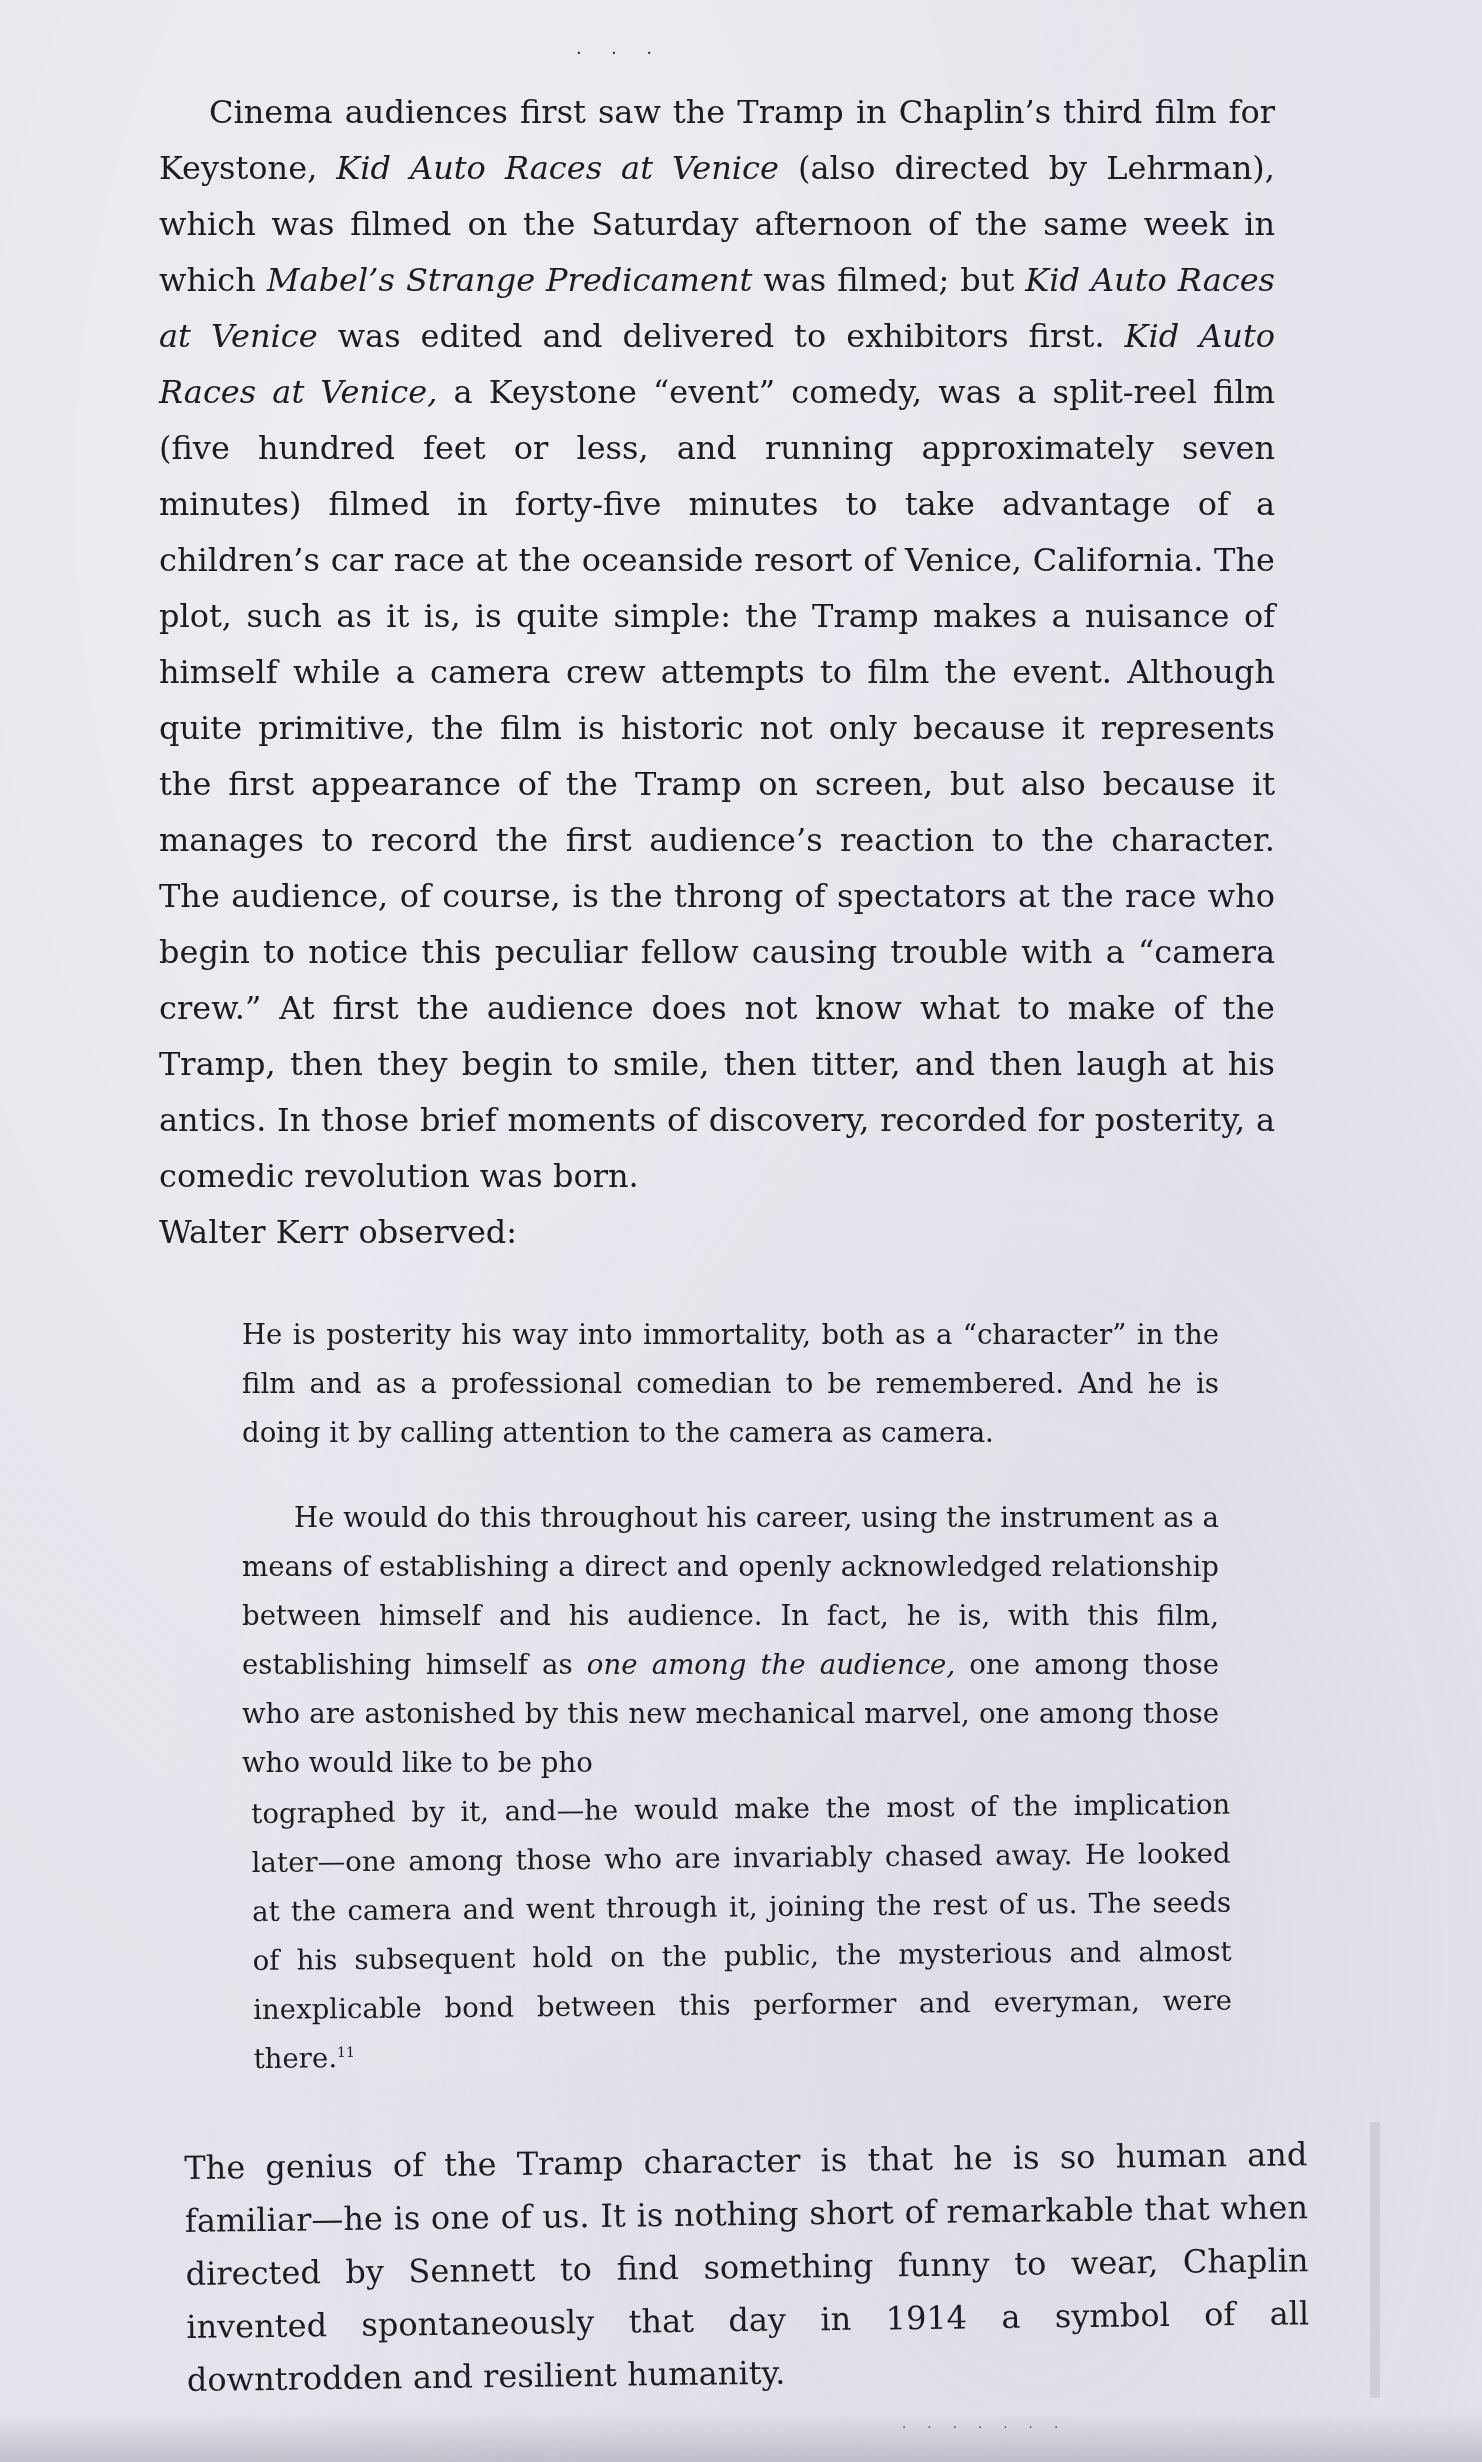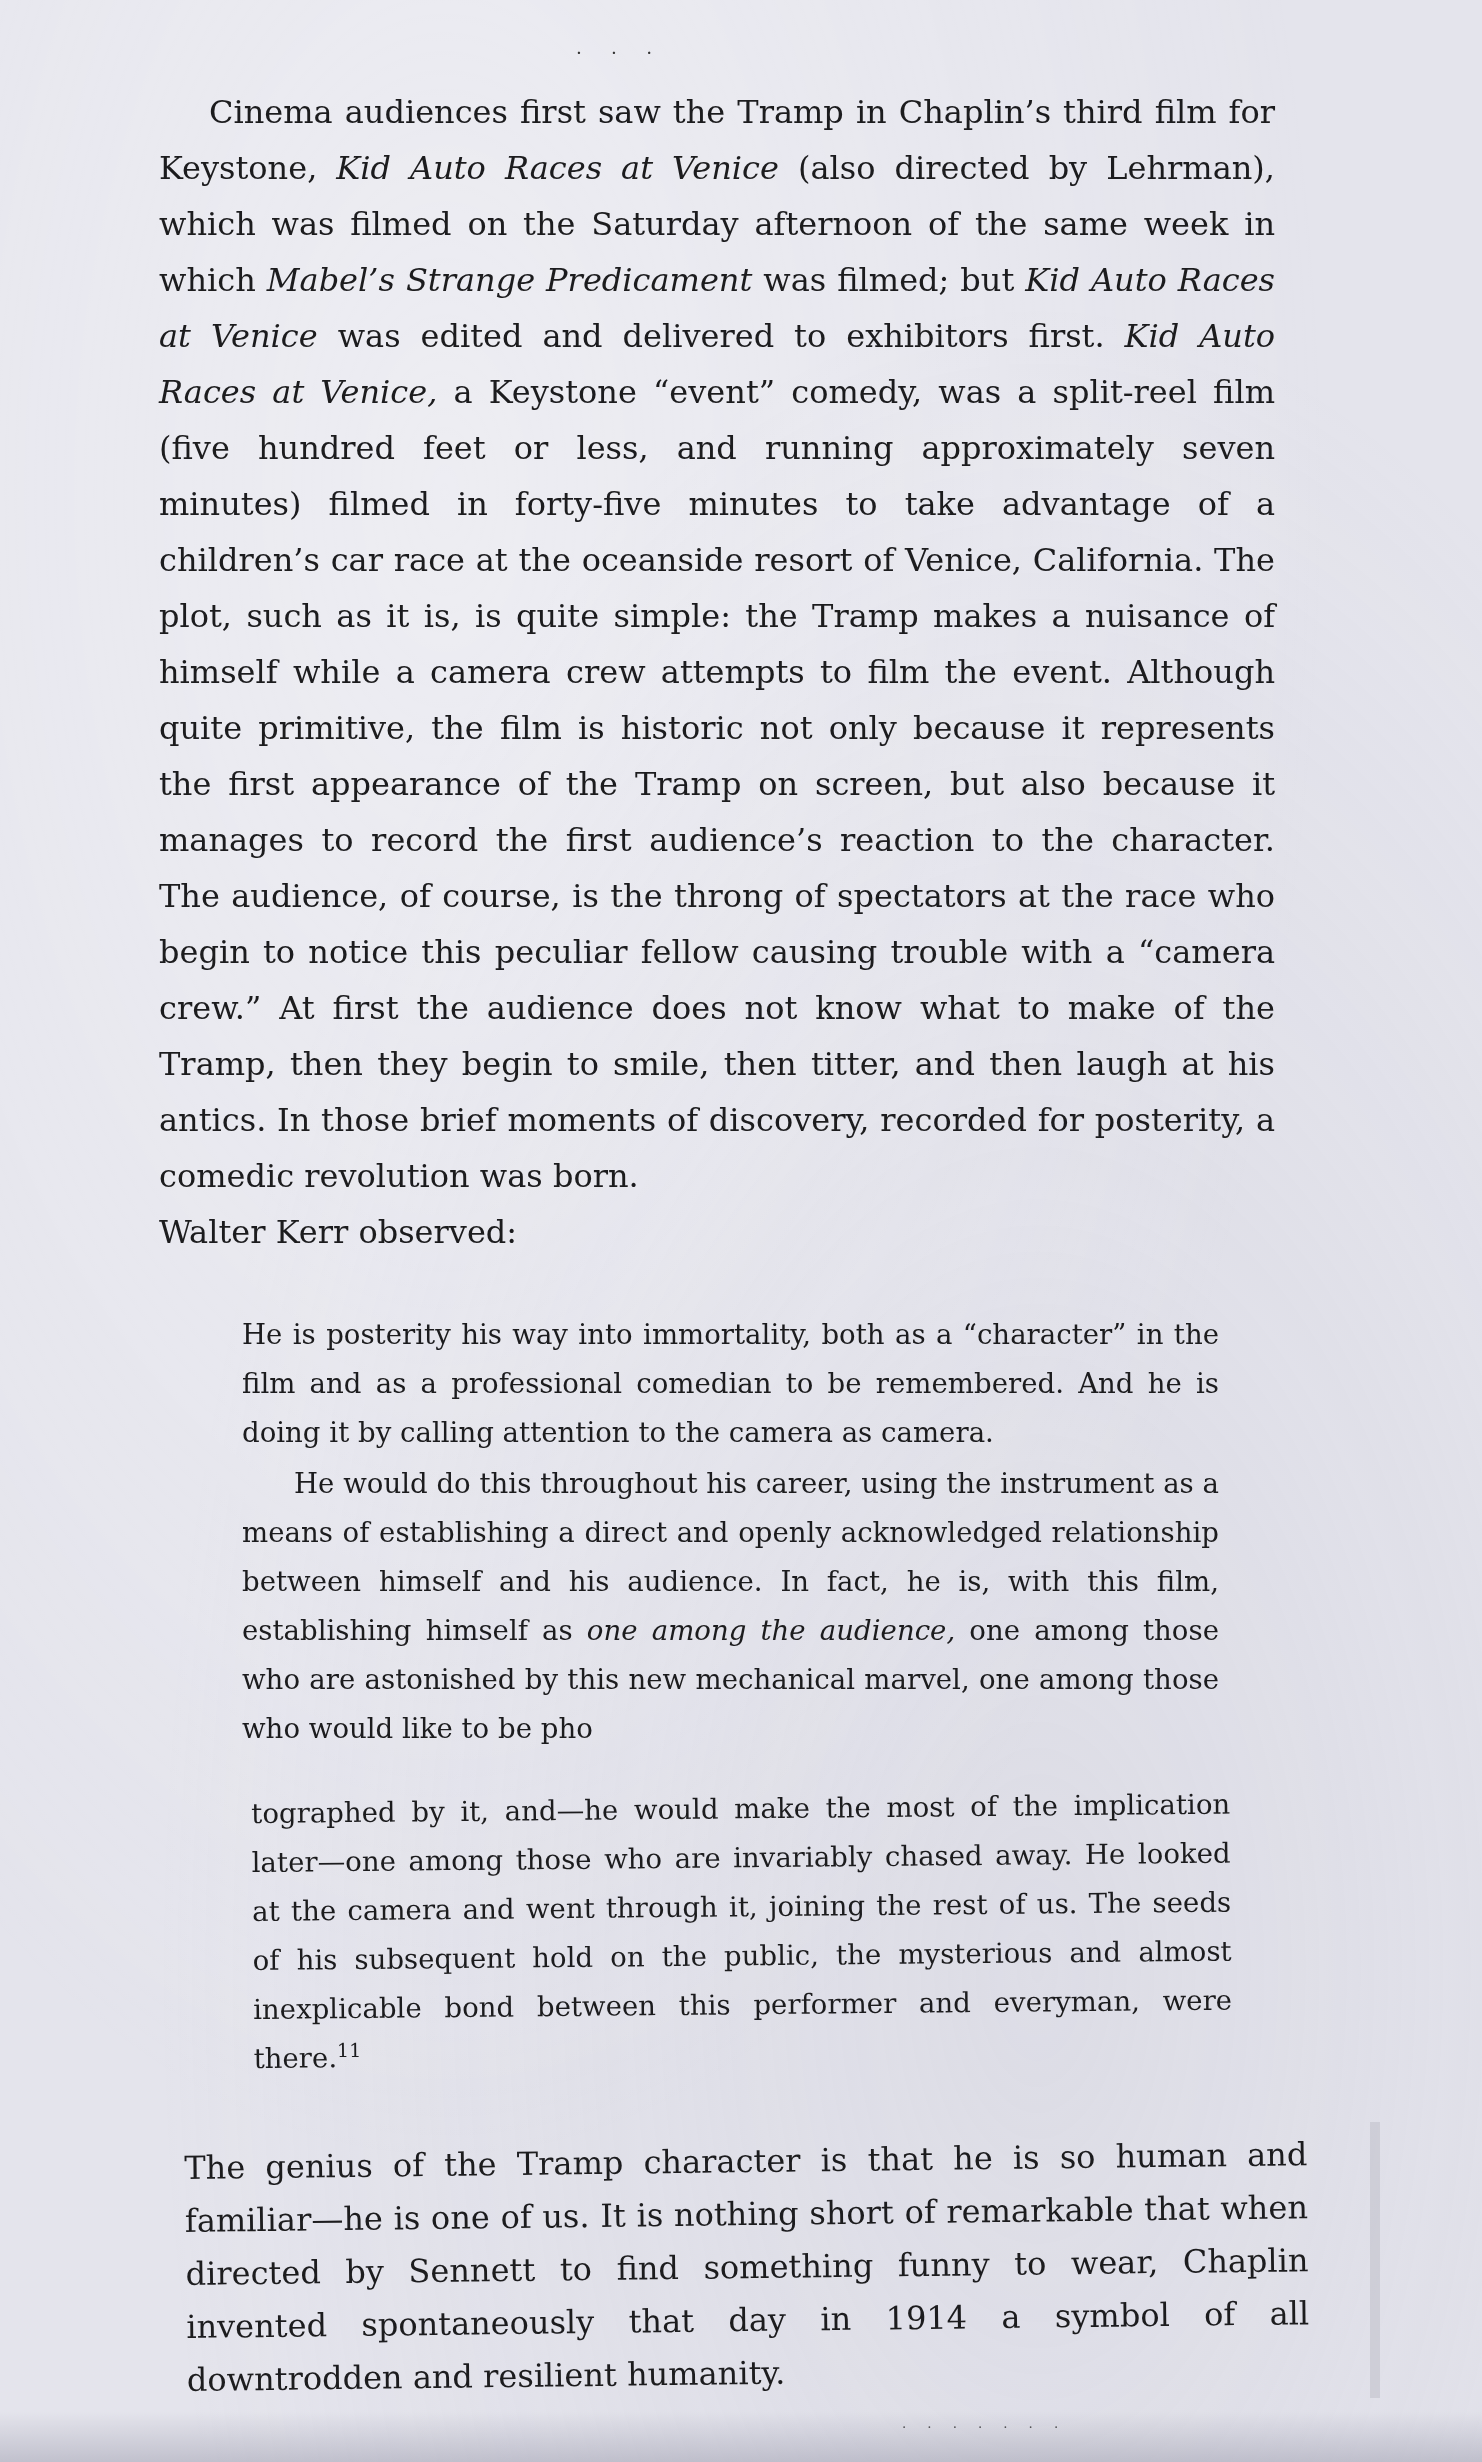--- a/index.html
+++ b/index.html
@@ -56,21 +56,21 @@
       width: 977px;
       font-size: 27.6px;
       line-height: 49px;
       text-align: justify;
       margin: 0;
     }
     .bq1 {
       top: 1310px;
     }
     .bq2 {
-      top: 1459px;
+      top: 1493px;
       text-indent: 52px;
     }
     .bq3 {
       top: 1789px;
       left: 251px;
       width: 979px;
       transform: rotate(-0.55deg);
       transform-origin: left top;
     }
     .p-final {
@@ -80,21 +80,21 @@
       width: 1123px;
       font-size: 32px;
       line-height: 53px;
       text-align: justify;
       margin: 0;
       transform: rotate(-0.7deg);
       transform-origin: left top;
     }
     em { }
     sup.fn {
-      font-size: 19px;
+      font-size: 14px;
       vertical-align: super;
       line-height: 0;
     }
     .bottom-marks {
       position: absolute;
       left: 902px;
       top: 2416px;
       font-size: 13.4px;
       letter-spacing: 8.4px;
       color: #444;

